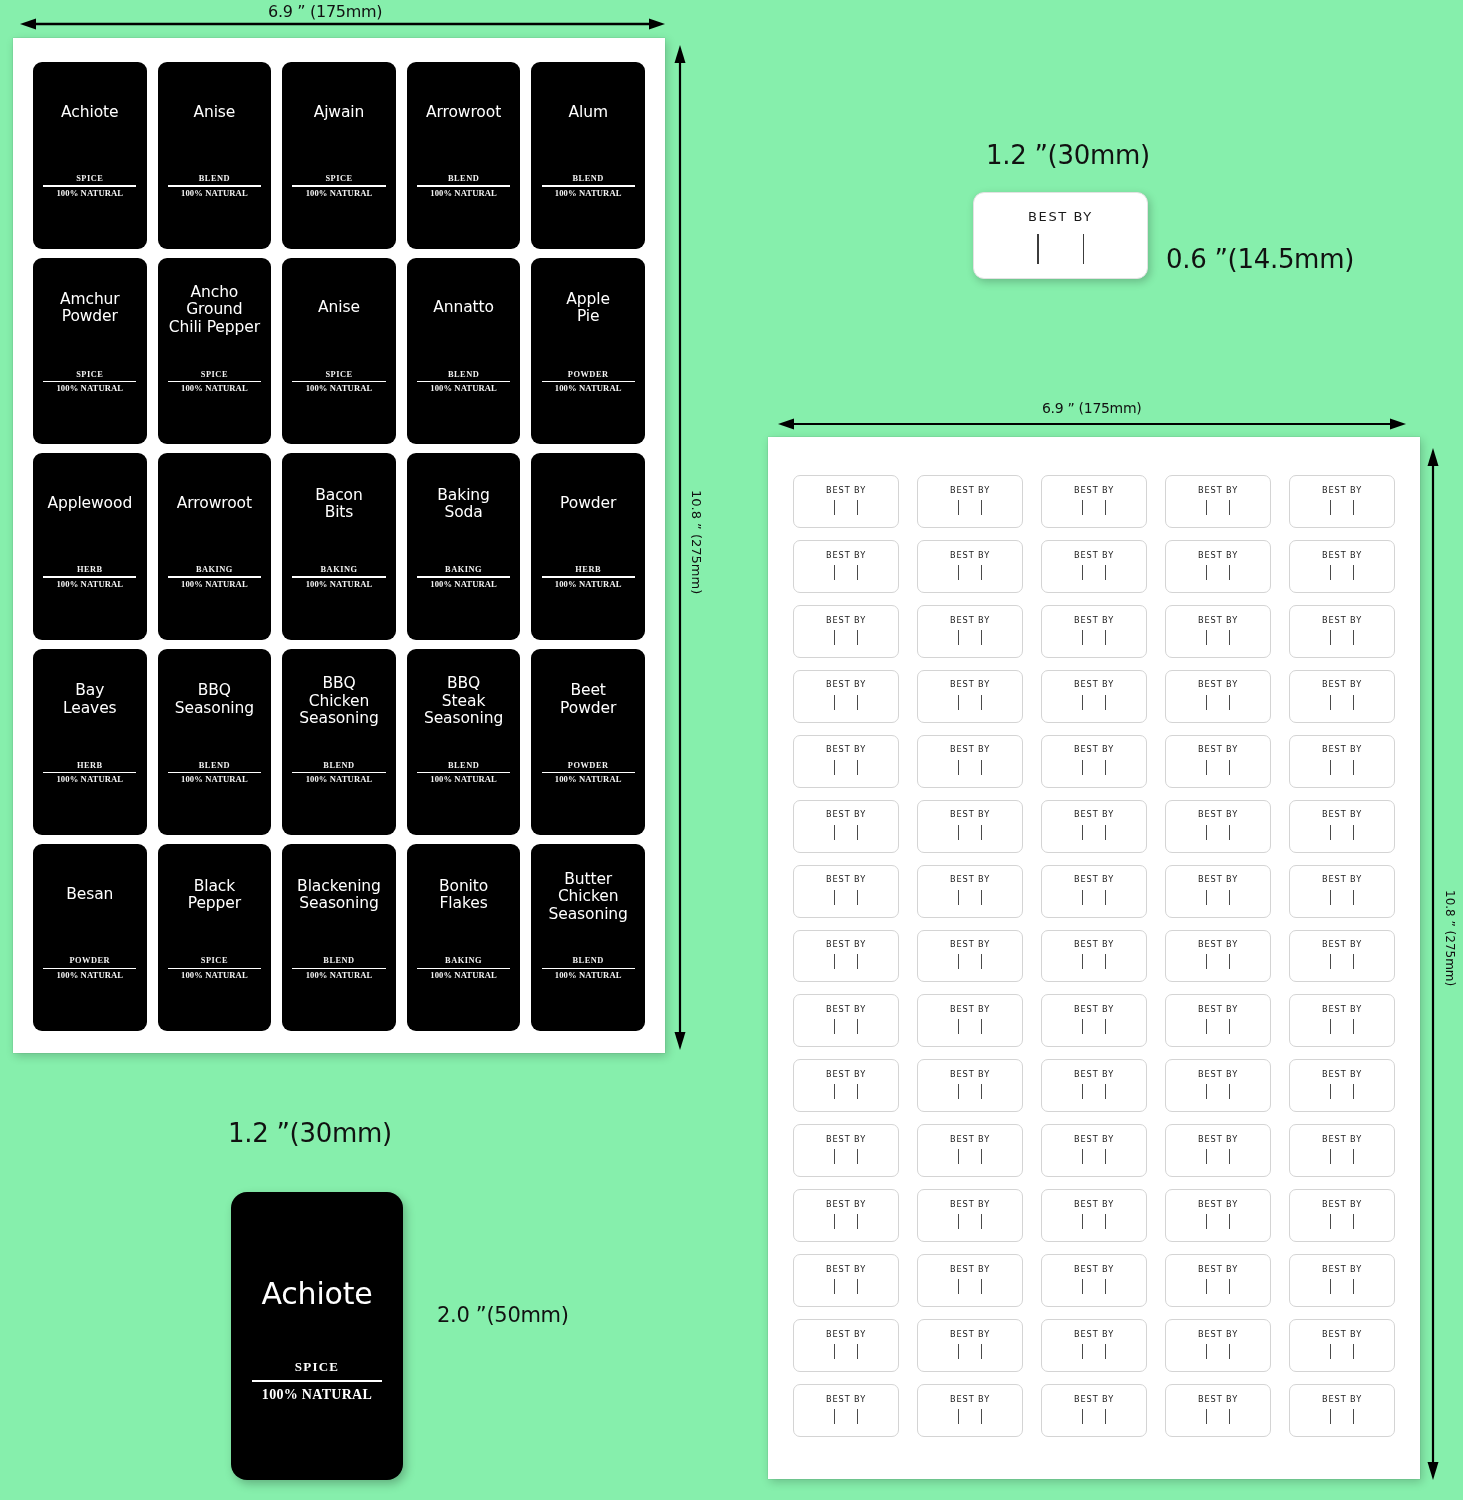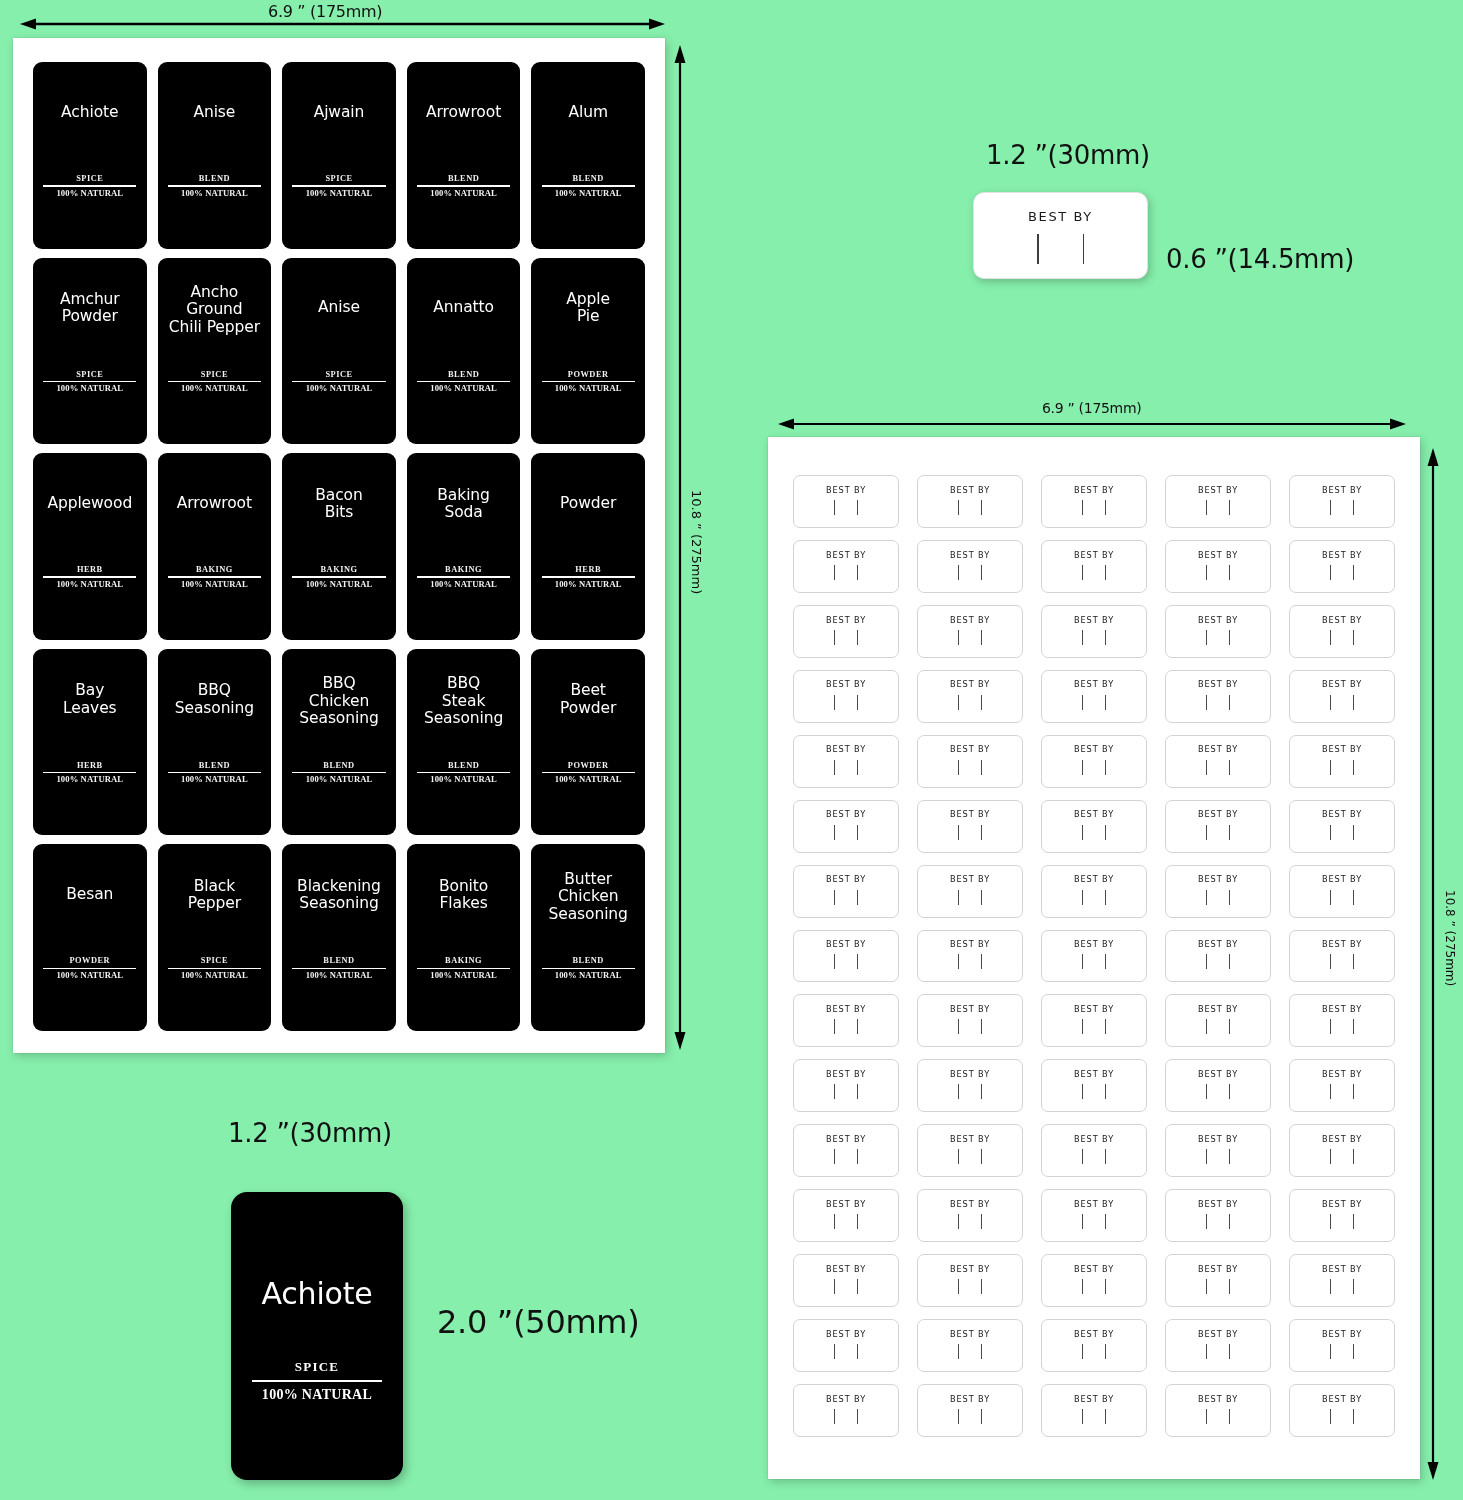--- a/index.html
+++ b/index.html
@@ -468,21 +468,21 @@
 
   <div class="big-label" style="left:231px; top:1192px; width:172px; height:288px;">
     <div class="big-name">Achiote</div>
     <div class="big-meta">
       <div class="big-cat">SPICE</div>
       <div class="big-rule"></div>
       <div class="big-nat">100% NATURAL</div>
     </div>
   </div>
 
-  <div class="dim-text" style="left:437px; top:1303px; font-size:32px;">2.0 ”(50mm)</div>
+  <div class="dim-text" style="left:437px; top:1303px; font-size:21px;">2.0 ”(50mm)</div>
 
   <div class="dim-text" style="left:986px; top:140px; font-size:26px;">1.2 ”(30mm)</div>
 
   <div class="bb-big" style="left:973px; top:192px; width:173px; height:85px;">
     <div class="bb-big-text">BEST BY</div>
     <div class="bb-big-ticks">
       <div class="bb-big-tick"></div>
       <div class="bb-big-tick"></div>
     </div>
   </div>

